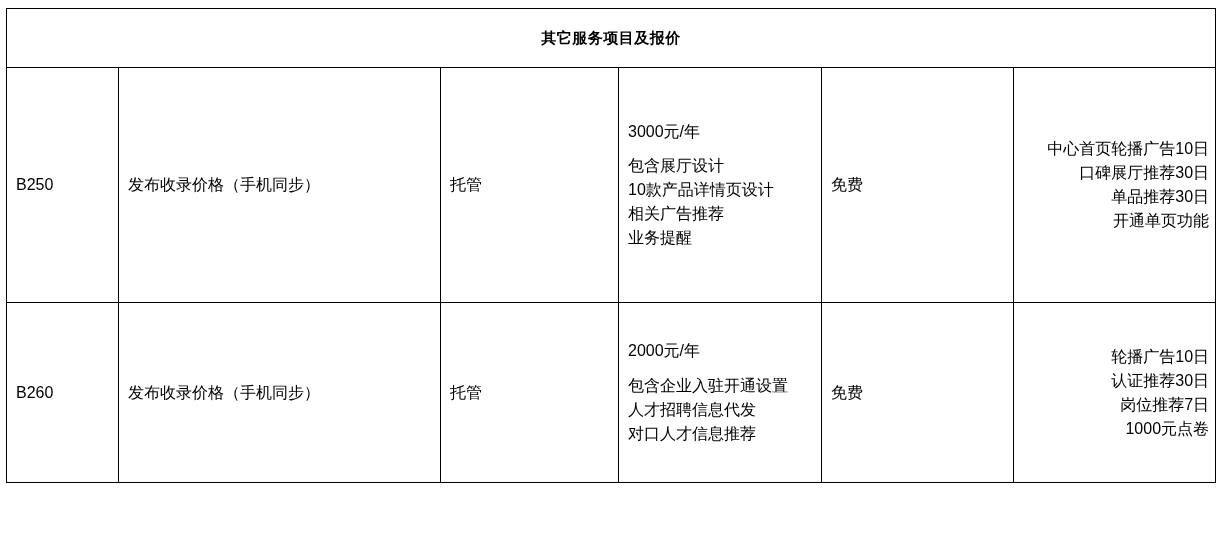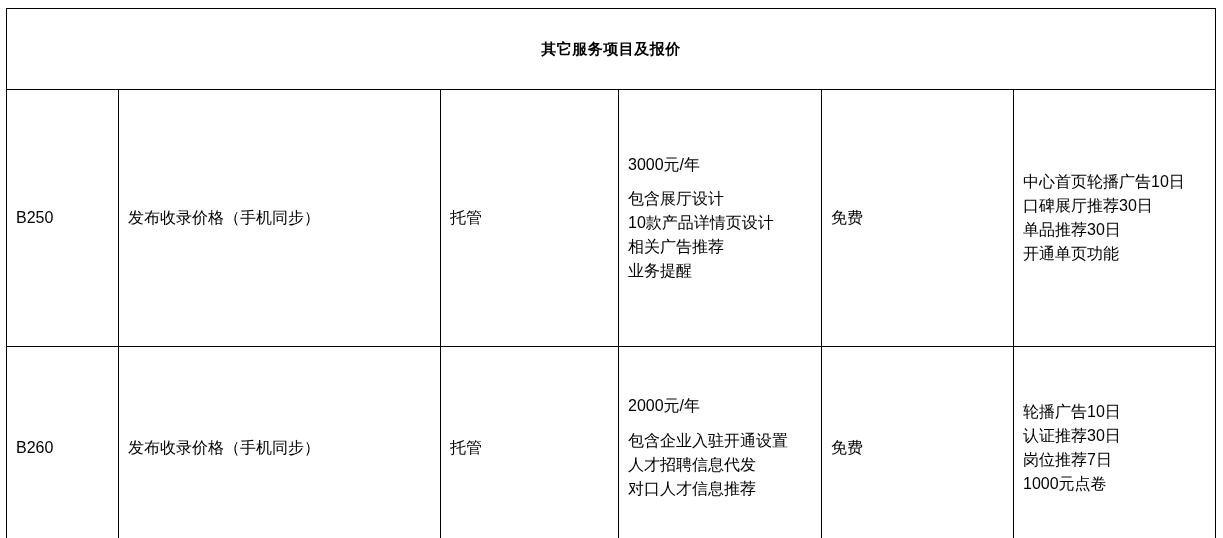--- a/index.html
+++ b/index.html
@@ -21,21 +21,21 @@
   }
   table.price-table {
     border-collapse: collapse;
     table-layout: fixed;
     width: 1209px;
     margin: 8px 0 0 6px;
   }
   table.price-table td {
     border: 1px solid #000000;
     vertical-align: middle;
-    padding: 11px;
+    padding: 0;
   }
   .title-cell {
     height: 58px;
     text-align: center;
     font-weight: bold;
     font-size: 15px;
     letter-spacing: 0.5px;
   }
   .header-cell {
     height: 44px;
@@ -59,20 +59,21 @@
   .desc-block {
     white-space: pre-line;
     line-height: 1.5;
   }
   .desc-price {
     margin-bottom: 11px;
   }
   .note-block {
     white-space: pre-line;
     line-height: 1.5;
+    text-align: right;
   }
 </style>
 </head>
 <body>
 
 <div class="page">
   <table class="price-table">
     <colgroup>
       <col style="width:112px">
       <col style="width:322px">

